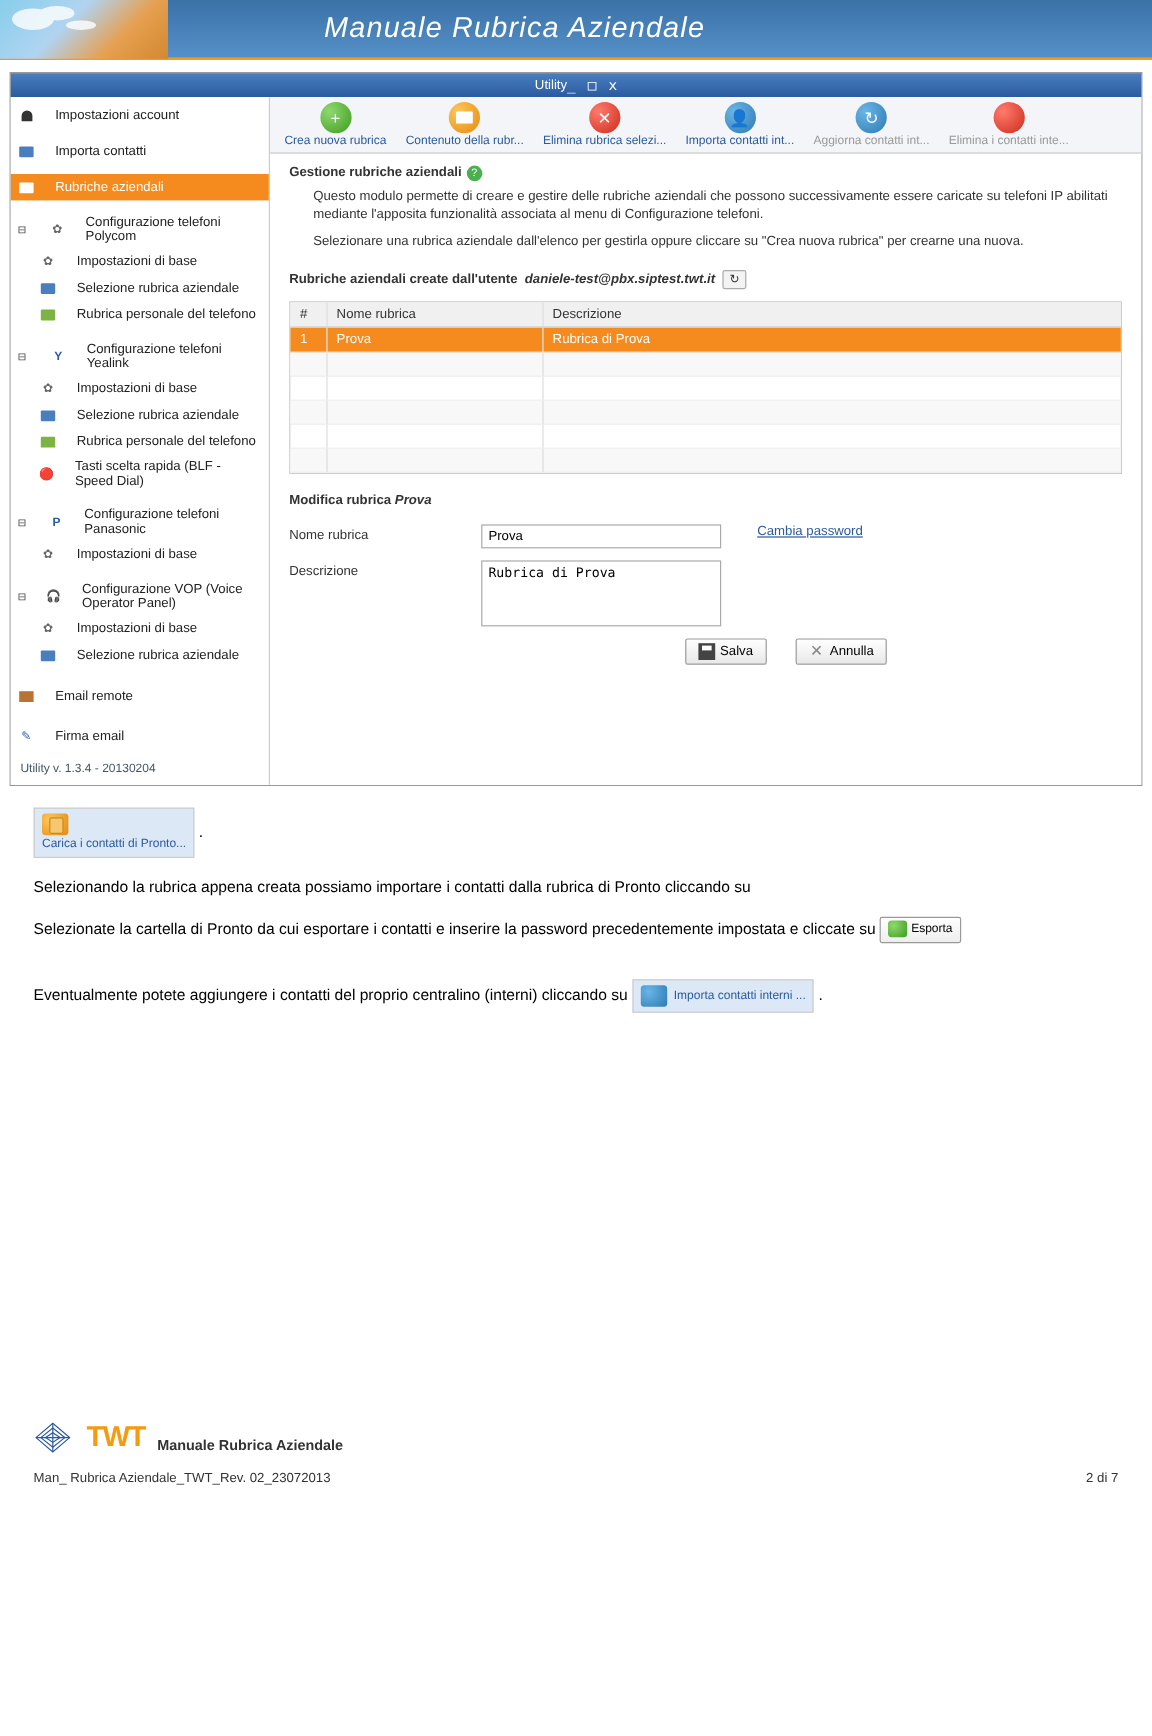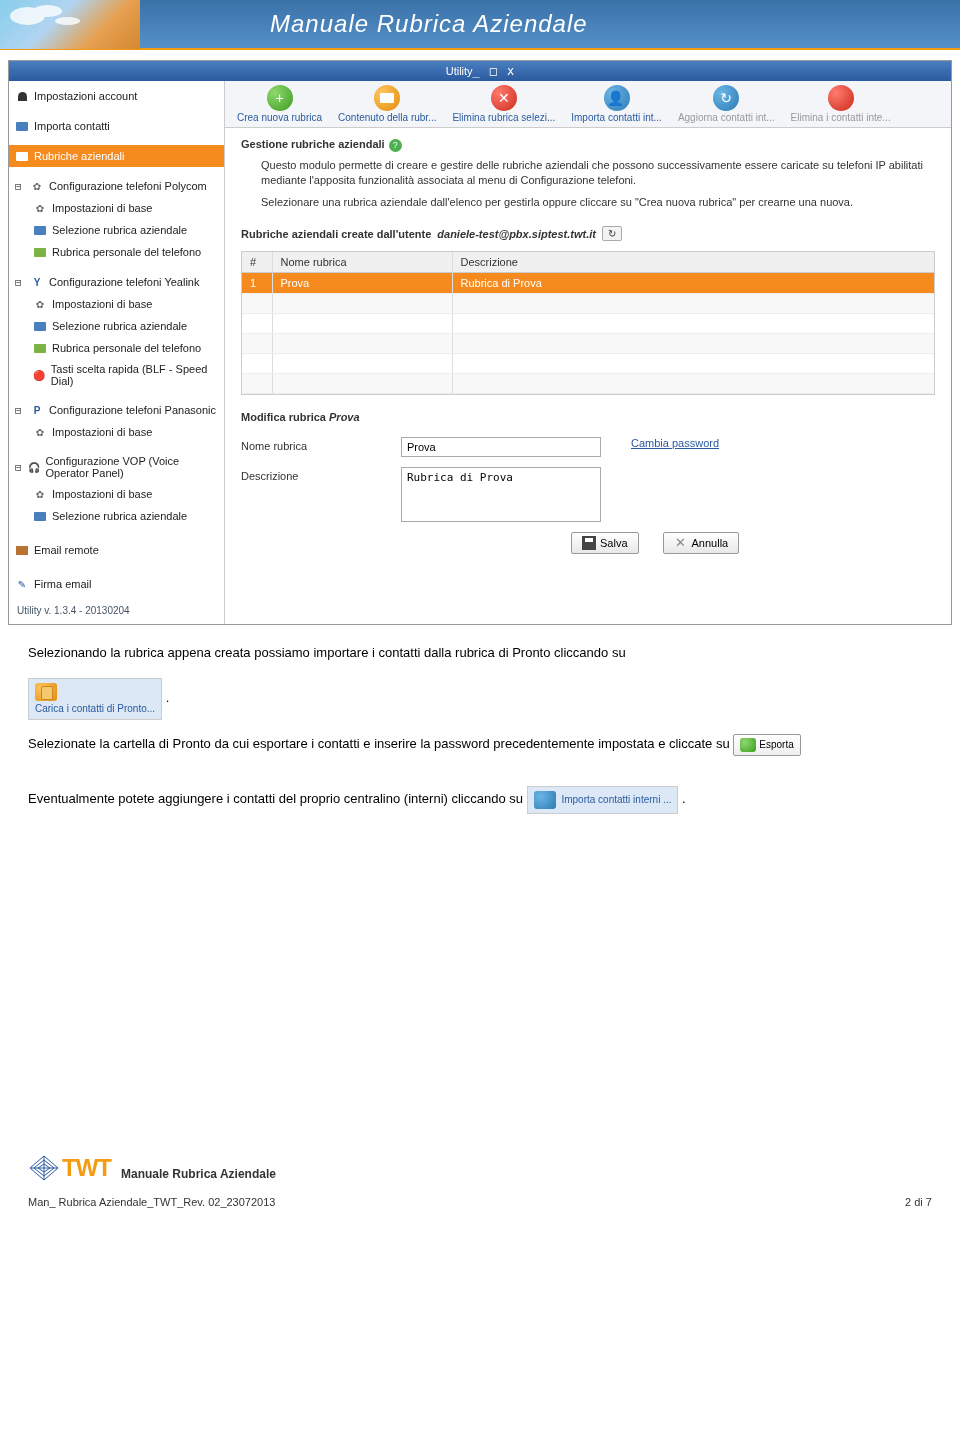--- a/index.html
+++ b/index.html
@@ -15,21 +15,21 @@
   
   .window { margin: 10px 8px 0 8px; border: 1px solid #999; background: #e8eef6; }
   .titlebar { background: linear-gradient(to bottom, #4a7fbf, #2a5a9f); color:#fff; font-size:11px; padding: 3px 4px; display:flex; align-items:center; justify-content:center;}
   .titlebar-right { display:flex; gap:10px; font-family:monospace; font-size:12px;}
   .win-btn { cursor:default; }
   
   .app-body { display:flex; background:#fff;}
   
   
   .sidebar { width: 216px; background:#fff; border-right:1px solid #ccc; padding: 4px 0; font-size:11px;}
-  .side-item { padding: 4px 6px; display:flex; align-items:center; gap:5px; color:#0054a0;}
+  .side-item { padding: 4px 6px; display:flex; align-items:center; gap:17px; color:#0054a0;}
   .side-item.selected { background:#f58b1f; color:#fff;}
   .side-item.plain { color:#222;}
   .side-item .ico { width:14px; height:14px; display:inline-flex; align-items:center; justify-content:center; font-size:10px;}
   .side-group { margin-top: 8px;}
   .side-sub { padding-left: 24px;}
   .tree-toggle { font-family:monospace; color:#555; width:10px; display:inline-block;}
   .side-version { color:#456; font-size:10px; padding:10px 6px 4px 8px;}
   .ico-person { background:#333; width:9px; height:9px; border-radius:50% 50% 0 0;}
   .ico-gear { color:#666;}
   .ico-card { background:#7cb342; width:12px; height:9px; border-radius:1px;}
@@ -93,21 +93,21 @@
   .ii-icon { display:inline-block; width:22px; height:18px; background:radial-gradient(circle at 30% 30%,#ffc65b,#e38b0e); border-radius:3px; vertical-align:middle; margin-right:3px; position:relative;}
   .ii-icon.green{ background:radial-gradient(circle at 30% 30%,#8ed96f,#3d9b1f);}
   .ii-icon.blue{ background:radial-gradient(circle at 30% 30%,#6ab5e6,#2d7bb4);}
   .ii-icon.db::after{content:'';position:absolute;width:10px;height:12px;background:#f5c76e;border-radius:2px;top:3px;left:6px;border:1px solid #c78a1e;}
   .inline-btn { display:inline-block; vertical-align:middle; border:1px solid #999; background:linear-gradient(#fff,#eee); padding:2px 6px; font-size:10px; border-radius:2px;}
   .inline-btn .ii-icon{width:16px;height:14px;}
   
   
   .footer { position:relative; margin-top: 340px; padding: 0 28px 12px 28px;}
   .logo-row { display:flex; align-items:flex-end; gap:10px; border-bottom:0; padding-bottom:2px;}
-  .logo { display:flex; align-items:flex-start; gap:2px;}
+  .logo { display:flex; align-items:flex-start; gap:12px;}
   .logo-mark { width:32px; height:28px; position:relative;}
   .logo-mark svg { width:32px; height:28px;}
   .logo-text { font-size:24px; font-weight:800; color:#f39c12; letter-spacing:-1px; font-family: Arial Black, Arial, sans-serif;}
   .footer-title { font-family: Verdana, sans-serif; font-size:12px; font-weight:bold; margin-bottom:1px;}
   .footer-line { display:flex; justify-content:space-between; font-family:Verdana,sans-serif; font-size:11px; margin-top:12px;}
 </style>
 </head>
 <body>
 
 <div class="banner">
@@ -348,27 +348,27 @@
               <span class="bi bi-cancel">✕</span>
               <span>Annulla</span>
             </button>
         </div>
       </div>
     </div>
   </div>
 </div>
 
 <div class="doc-text">
-  <p><span>Selezionando la rubrica appena creata possiamo importare i contatti dalla rubrica di Pronto cliccando su</span></p>
   <p>
     <span class="inline-img lg">
       <span class="ii-icon db"></span><br>
       <span>Carica i contatti di Pronto...</span>
     </span> .
   </p>
+  <p><span>Selezionando la rubrica appena creata possiamo importare i contatti dalla rubrica di Pronto cliccando su</span></p>
   <p>
     <span>Selezionate la cartella di Pronto da cui esportare i contatti e inserire la password precedentemente</span>
     <span>impostata e cliccate su</span>
     <span class="inline-btn"><span class="ii-icon green"></span><span>Esporta</span></span>
   </p>
   <p style="margin-top:30px">
     <span>Eventualmente potete aggiungere i contatti del proprio centralino (interni) cliccando su</span>
     <span class="inline-img" style="background:#dce8f5; padding:4px 6px">
       <span class="ii-icon blue"></span>
       <span>Importa contatti interni ...</span>

